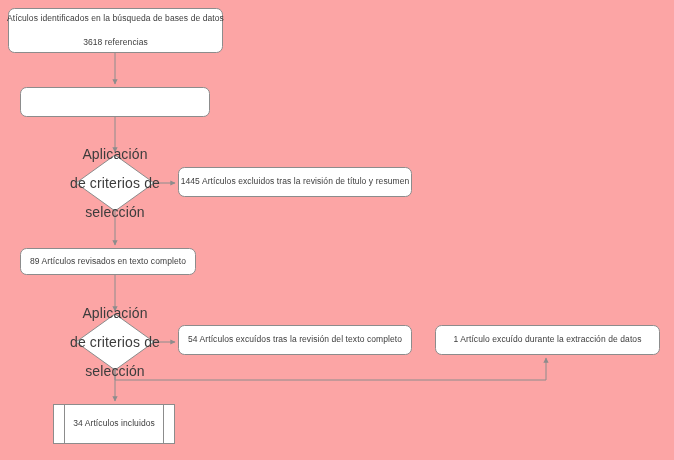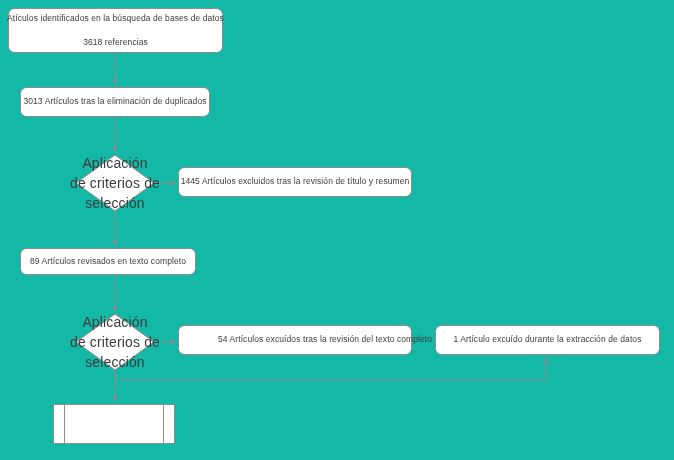--- a/index.html
+++ b/index.html
@@ -9,21 +9,21 @@
     background: #ffffff;
   }
   body {
     font-family: "Liberation Sans", "DejaVu Sans", sans-serif;
     -webkit-font-smoothing: antialiased;
   }
   #flow-root {
     position: relative;
     width: 674px;
     height: 460px;
-    background: #14b8a6;
+    background: #fca5a5;
     overflow: hidden;
   }
   #flow-svg {
     position: absolute;
     left: 0;
     top: 0;
     width: 674px;
     height: 460px;
   }
   .node-label {
@@ -36,21 +36,21 @@
     color: #3c3c3c;
     font-size: 8.5px;
     line-height: 1.35;
     letter-spacing: 0.01em;
     pointer-events: none;
     box-sizing: border-box;
   }
   .node-label .line { display: block; white-space: nowrap; }
   .node-label.two-line .line + .line { margin-top: 13px; }
   .node-label.diamond-label { font-size: 14px; line-height: 1.45; }
-  .node-label.diamond-label .line + .line { margin-top: 0; }
+  .node-label.diamond-label .line + .line { margin-top: 9px; }
   .hit {
     position: absolute;
     box-sizing: border-box;
     background: transparent;
     border: 0;
   }
 </style>
 </head>
 <body>
 
@@ -94,23 +94,20 @@
       <path d="M 115 370 L 115 380 L 546 380 L 546 358" marker-end="url(#arrow)"></path>
       <line x1="115" y1="370" x2="115" y2="401" marker-end="url(#arrow)"></line>
     </g>
   </svg>
 
   <div class="node-label two-line" style="left:8px; top:8px; width:215px; height:45px;">
     <span class="line">Atículos identificados en la búsqueda de bases de datos</span>
     <span class="line">3618 referencias</span>
   </div>
 
-  <div class="node-label" style="left:20px; top:87px; width:190px; height:30px;">
-    <span class="line">3013 Artículos tras la eliminación de duplicados</span>
-  </div>
 
   <div class="node-label diamond-label" style="left:76px; top:161px; width:78px; height:44px;">
     <span class="line">Aplicación</span>
     <span class="line">de criterios de</span>
     <span class="line">selección</span>
   </div>
 
   <div class="node-label" style="left:178px; top:167px; width:234px; height:30px;">
     <span class="line">1445 Artículos excluidos tras la revisión de título y resumen</span>
   </div>
@@ -118,28 +115,31 @@
   <div class="node-label" style="left:20px; top:248px; width:176px; height:27px;">
     <span class="line">89 Artículos revisados en texto completo</span>
   </div>
 
   <div class="node-label diamond-label" style="left:76px; top:320px; width:78px; height:44px;">
     <span class="line">Aplicación</span>
     <span class="line">de criterios de</span>
     <span class="line">selección</span>
   </div>
 
-  <div class="node-label" style="left:178px; top:325px; width:234px; height:30px;margin-left:30px;">
+  <div class="node-label" style="left:178px; top:325px; width:234px; height:30px;">
     <span class="line">54 Artículos excuídos tras la revisión del texto completo</span>
   </div>
 
   <div class="node-label" style="left:435px; top:325px; width:225px; height:30px;text-align:right;">
     <span class="line">1 Artículo excuído durante la extracción de datos</span>
   </div>
 
+  <div class="node-label" style="left:64px; top:404px; width:100px; height:40px;">
+    <span class="line">34 Artículos incluidos</span>
+  </div>
 
   <div class="hit" style="left:8px; top:8px; width:215px; height:45px;"></div>
   <div class="hit" style="left:20px; top:87px; width:190px; height:30px;"></div>
   <div class="hit" style="left:76px; top:155px; width:78px; height:56px;"></div>
   <div class="hit" style="left:178px; top:167px; width:234px; height:30px;"></div>
   <div class="hit" style="left:20px; top:248px; width:176px; height:27px;"></div>
   <div class="hit" style="left:76px; top:314px; width:78px; height:56px;"></div>
   <div class="hit" style="left:178px; top:325px; width:234px; height:30px;"></div>
   <div class="hit" style="left:435px; top:325px; width:225px; height:30px;"></div>
   <div class="hit" style="left:53px; top:404px; width:122px; height:40px;"></div>

